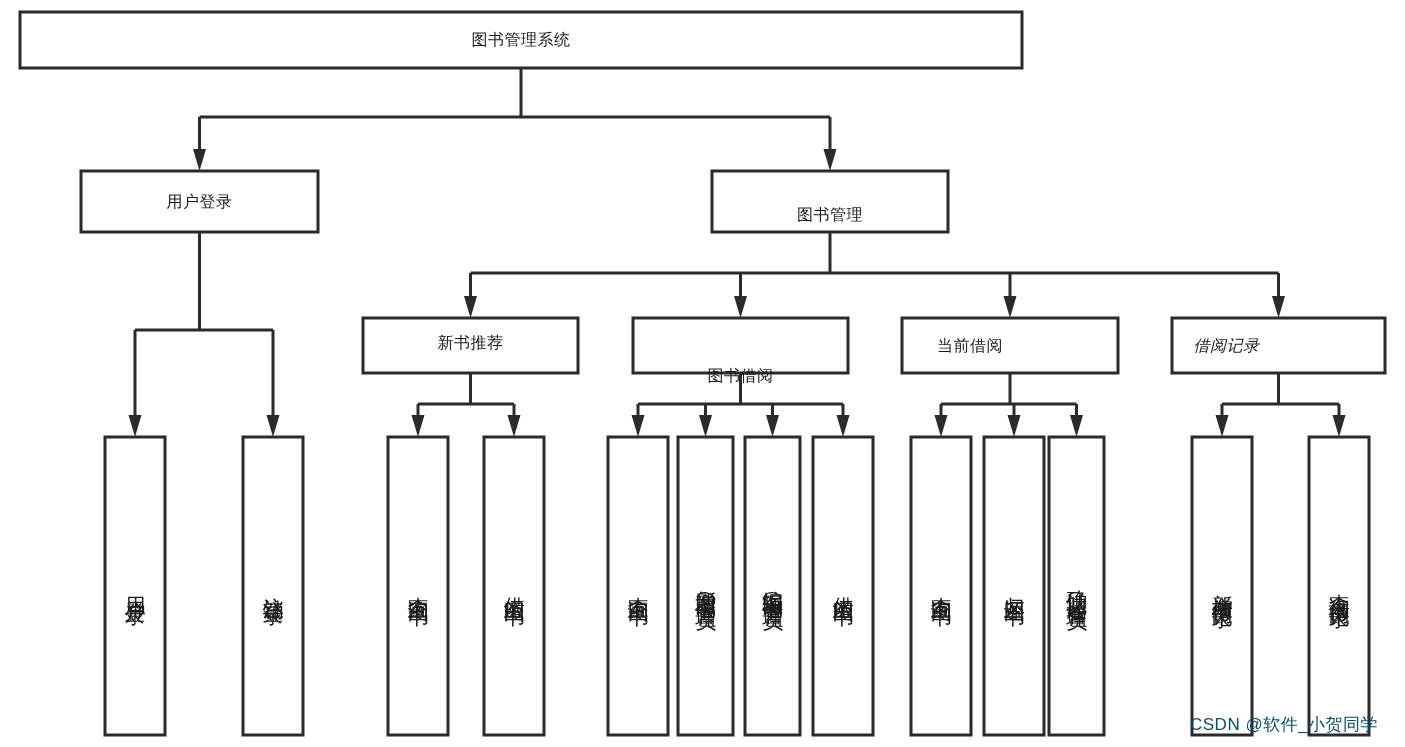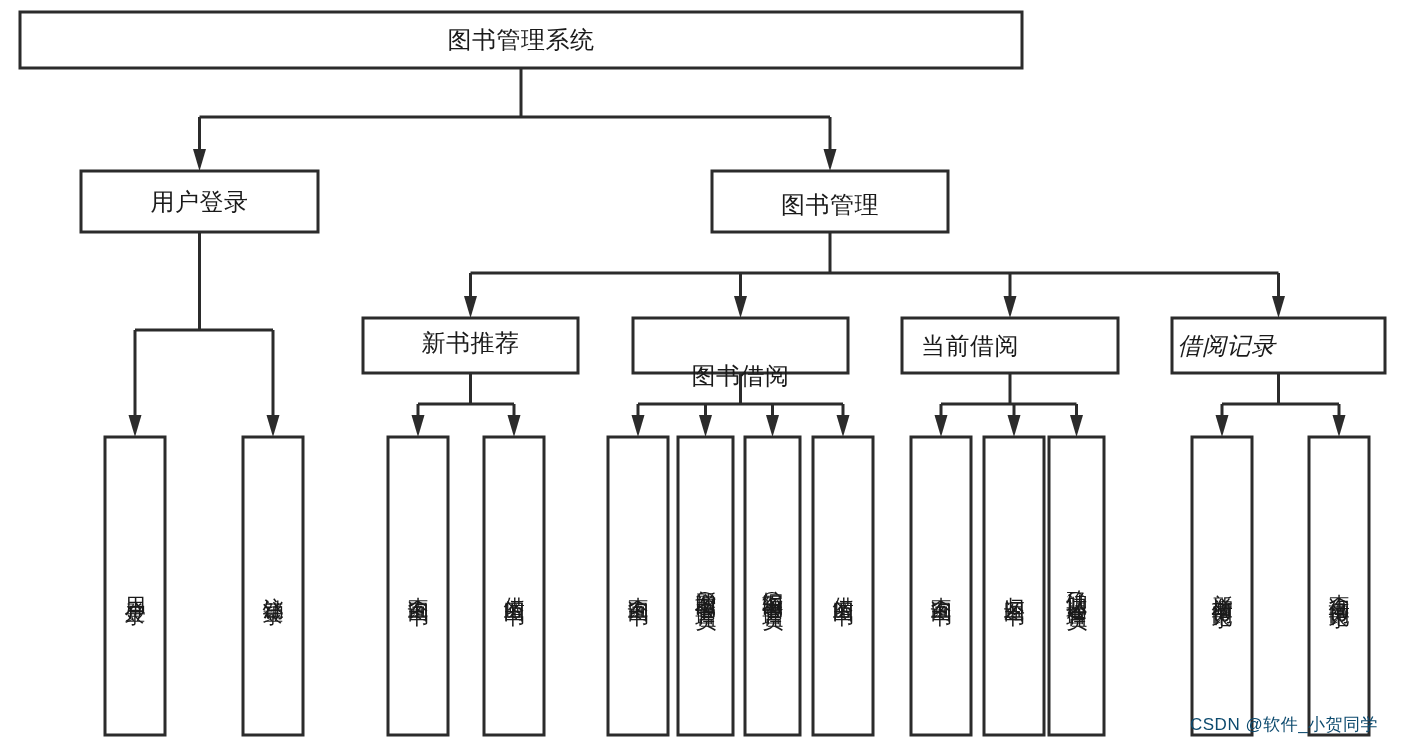--- a/index.html
+++ b/index.html
@@ -48,21 +48,21 @@
     justify-content: center;
     text-align: center;
     color: #1a1a1a;
     font-family: "Liberation Sans", "DejaVu Sans", sans-serif;
     line-height: 1.08;
     pointer-events: none;
     box-sizing: border-box;
   }
   .node-label.horizontal {
     writing-mode: horizontal-tb;
-    font-size: 24px;
+    font-size: 16px;
     letter-spacing: 0.5px;
     text-align: center;
   }
   .node-label.vertical {
     writing-mode: vertical-rl;
     text-orientation: upright;
     font-size: 21px;
     letter-spacing: 3px;
     align-items: center;
     justify-content: center;
@@ -159,21 +159,21 @@
         <rect x="984" y="437" width="60" height="298" class="node-box"></rect>
         <rect x="1049" y="437" width="55" height="298" class="node-box"></rect>
         <rect x="1192" y="437" width="60" height="298" class="node-box"></rect>
         <rect x="1309" y="437" width="60" height="298" class="node-box"></rect>
       </g>
   </svg>
 
   <div id="labels-layer">
       <div class="node-label horizontal" style="left: 20px; top: 12px; width: 1002px; height: 56px;">图书管理系统</div>
       <div class="node-label horizontal" style="left: 81px; top: 171px; width: 237px; height: 61px;">用户登录</div>
-      <div class="node-label horizontal" style="left: 712px; top: 171px; width: 236px; height: 68px;">图书管理</div>
+      <div class="node-label horizontal" style="left: 712px; top: 181px; width: 236px; height: 68px;">图书管理</div>
       <div class="node-label horizontal" style="left: 363px; top: 318px; width: 215px; height: 50px;">新书推荐</div>
       <div class="node-label horizontal" style="left: 633px; top: 318px; width: 215px; height: 55px; margin-top: 30px;">图书借阅</div>
       <div class="node-label horizontal" style="left: 864px; top: 318px; width: 212px; height: 55px;">当前借阅</div>
       <div class="node-label horizontal" style="left: 1136px; top: 318px; width: 181px; height: 55px; font-style: italic;">借阅记录</div>
       <div class="node-label vertical" style="left: 105px; top: 437px; width: 60px; height: 298px;">用户登录</div>
       <div class="node-label vertical" style="left: 243px; top: 437px; width: 60px; height: 298px;">注销登录</div>
       <div class="node-label vertical" style="left: 388px; top: 437px; width: 60px; height: 298px;">查询图书</div>
       <div class="node-label vertical" style="left: 484px; top: 437px; width: 60px; height: 298px;">借阅图书</div>
       <div class="node-label vertical" style="left: 608px; top: 437px; width: 60px; height: 298px;">查询图书</div>
       <div class="node-label vertical" style="left: 678px; top: 437px; width: 55px; height: 298px;">新增图书（管理员）</div>

